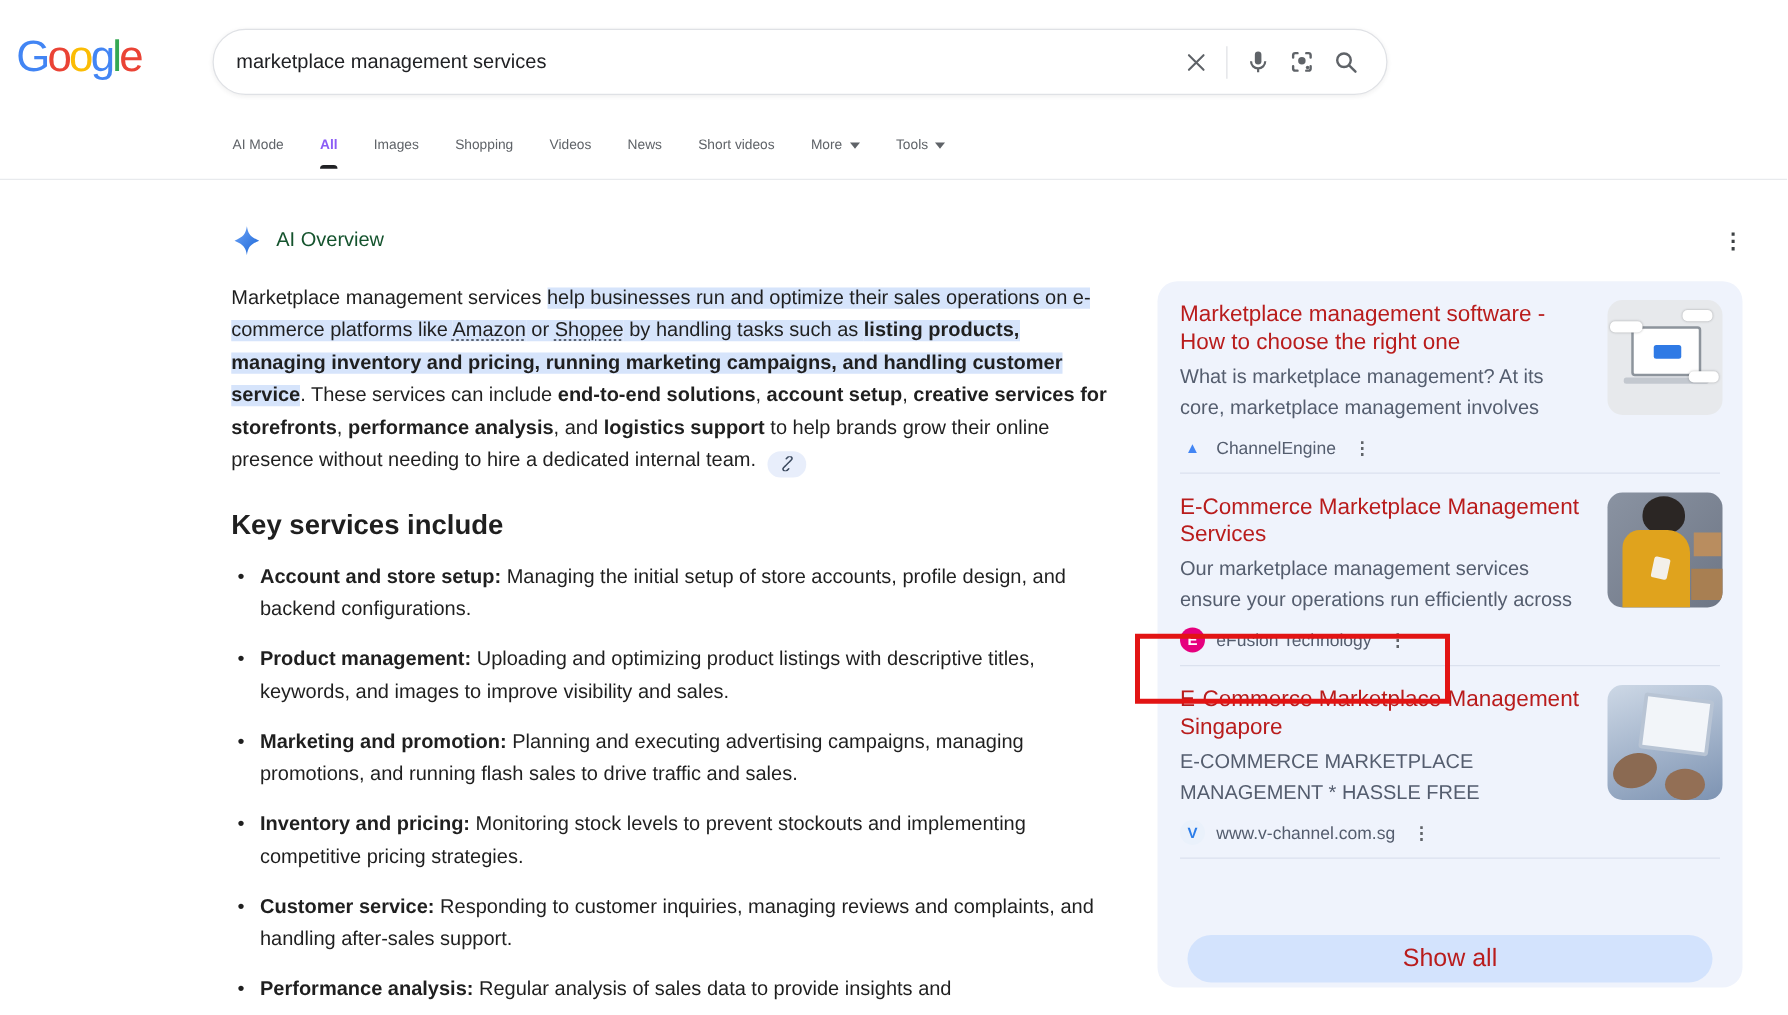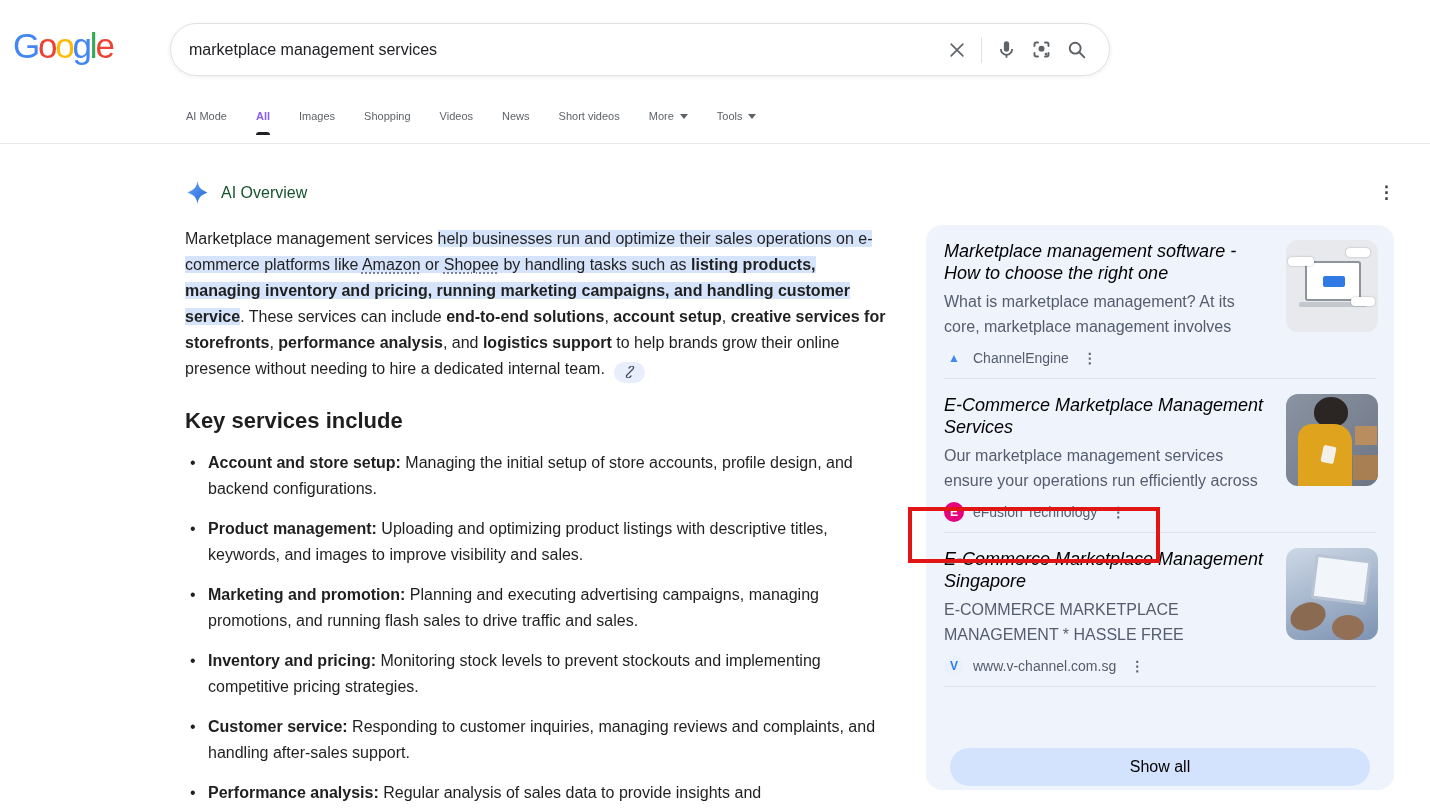--- a/index.html
+++ b/index.html
@@ -46,21 +46,21 @@
   .key-list li { position:relative; padding-left:23px; margin-bottom:14px; font-size:16px; line-height:26px; }
   .key-list li::before { content:"•"; position:absolute; left:5px; top:0; color:#1f1f1f; }
   .bullet-term { font-weight:700; }
 
   
   .sidebar { position:absolute; left:926px; top:225px; width:468px; height:565px; background:var(--panel-bg);
     border-radius:16px; display:flex; flex-direction:column; overflow:hidden; }
   .card { position:relative; display:flex; padding:15px 16px 11px 18px; }
   .card::after { content:""; position:absolute; left:18px; right:18px; bottom:0; border-bottom:1px solid #dbe1ee; }
   .card-text { flex:1; padding-right:16px; min-width:0; }
-  .card-title { font-size:18px; line-height:22px; color:#000000; cursor:pointer;font-style:italic; }
+  .card-title { font-size:18px; line-height:22px; color:#b91c1c; cursor:pointer; }
   .card-snippet { margin-top:5px; font-size:16px; line-height:25px; color:#545d6e; max-height:50px; overflow:hidden; }
   .card-source { margin-top:9px; display:flex; align-items:center; gap:9px; font-size:14px; color:#545d6e; cursor:pointer; }
   .favicon { width:20px; height:20px; border-radius:50%; display:flex; align-items:center; justify-content:center;
     font-size:12px; font-weight:700; flex-shrink:0; }
   .src-dots { color:#5f6368; font-weight:700; font-size:14px; margin-left:5px; cursor:pointer; }
   .thumb { width:92px; height:92px; border-radius:12px; flex-shrink:0; position:relative; overflow:hidden; cursor:pointer; }
 
   .thumb-dashboard { background:#e7e9ec; }
   .thumb-dashboard .t-screen { position:absolute; left:19px; top:21px; width:56px; height:40px; background:#fff; border:2px solid #8d949c; border-radius:3px; }
   .thumb-dashboard .t-screen::after { content:""; position:absolute; left:16px; top:13px; width:22px; height:11px; background:#2f7ae5; border-radius:2px; }
@@ -75,21 +75,21 @@
   .thumb-person .t-phone { position:absolute; left:36px; top:52px; width:13px; height:17px; background:#f3f0ea; border-radius:2px; transform:rotate(12deg); }
   .thumb-person .t-box1 { position:absolute; right:1px; top:32px; width:22px; height:19px; background:#b98d5f; }
   .thumb-person .t-box2 { position:absolute; right:-2px; bottom:6px; width:27px; height:25px; background:#a87f52; }
 
   .thumb-tablet { background:linear-gradient(160deg,#cdd8e6,#7d93b2); }
   .thumb-tablet .t-screen { position:absolute; left:27px; top:9px; width:56px; height:45px; background:#f2f5f9; border:3px solid #b8c4d4; border-radius:3px; transform:rotate(7deg); }
   .thumb-tablet .t-hand1 { position:absolute; left:4px; bottom:10px; width:36px; height:27px; background:#8b6a52; border-radius:50%; transform:rotate(-20deg); }
   .thumb-tablet .t-hand2 { position:absolute; left:46px; bottom:0px; width:32px; height:25px; background:#936f55; border-radius:50%; }
 
   .show-all-wrap { margin-top:auto; padding:14px 24px 14px; }
-  .show-all { height:38px; border-radius:19px; background:var(--showall-bg); color:#000000; font-size:16px;
+  .show-all { height:38px; border-radius:19px; background:var(--showall-bg); color:#b91c1c; font-size:20px;
     display:flex; align-items:center; justify-content:center; cursor:pointer;margin-top:47px; }
 
   
   .annotation-box { position:absolute; left:908px; top:507px; width:252px; height:56px;
     border:4px solid var(--annotation); z-index:6; pointer-events:none; }
 </style>
 </head>
 <body>
 
 <div class="page">

